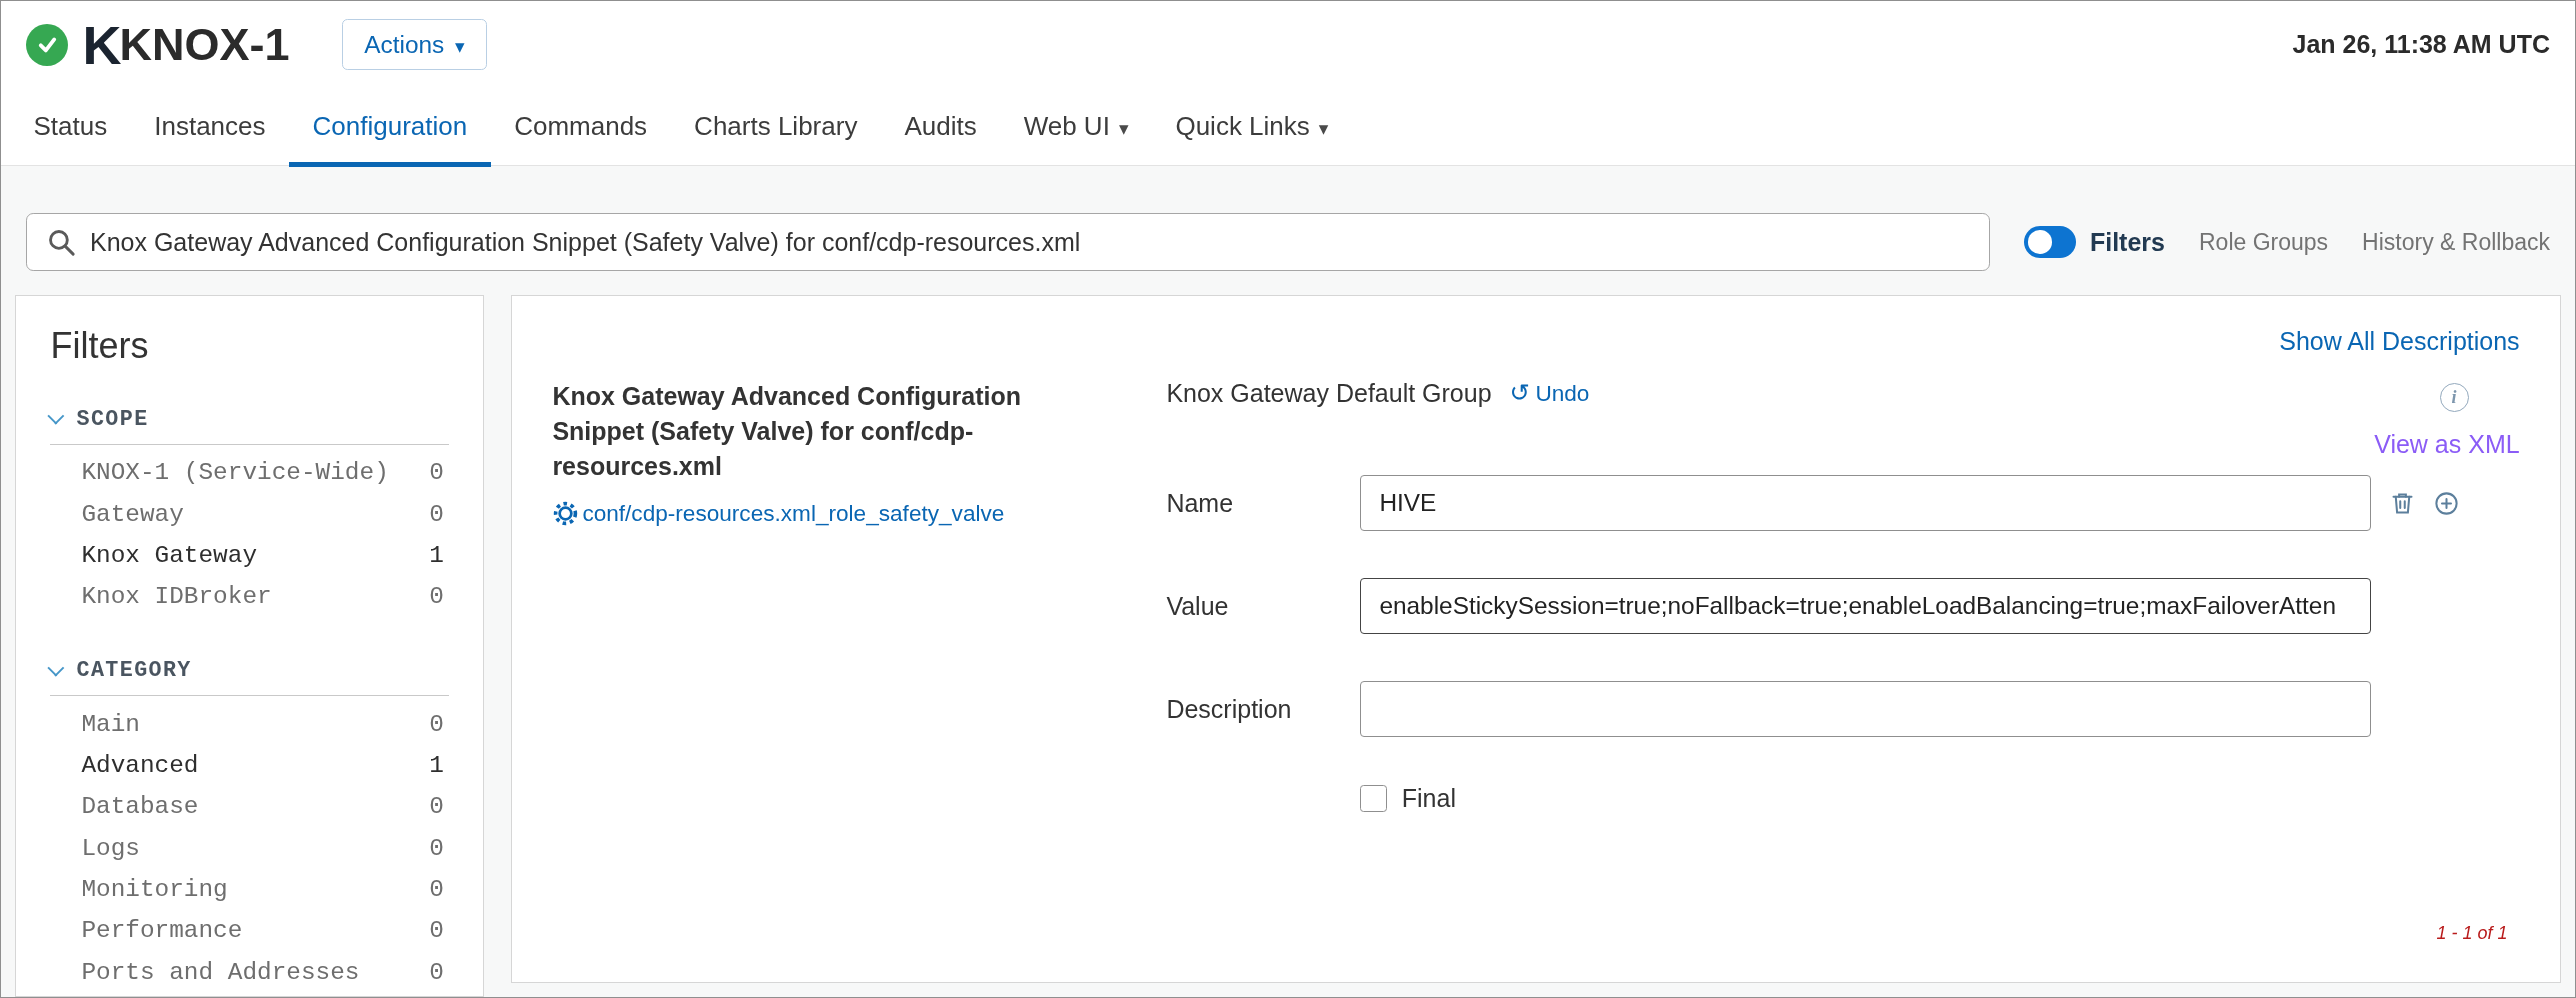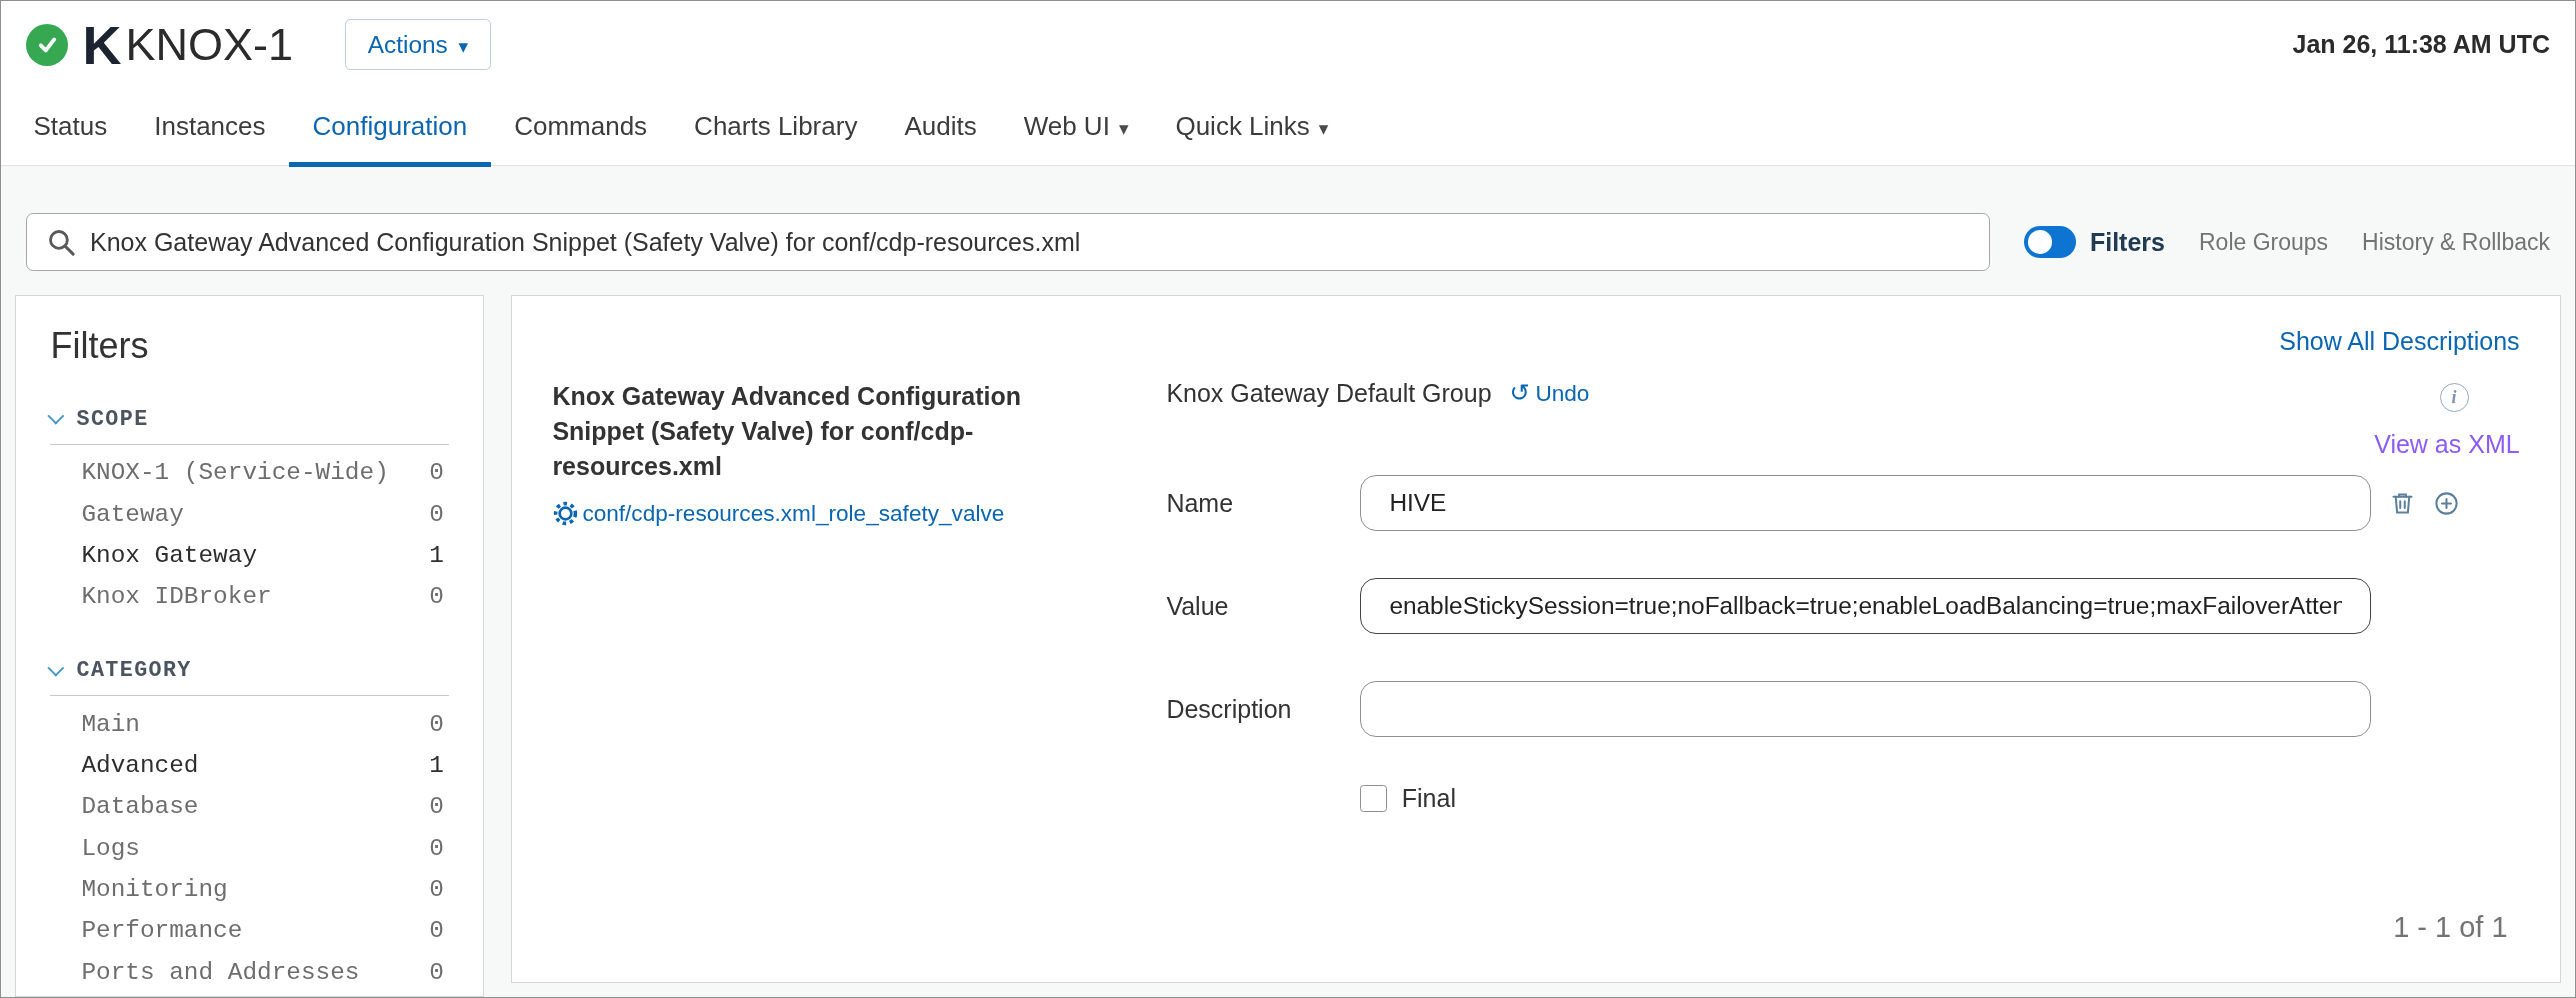--- a/index.html
+++ b/index.html
@@ -26,21 +26,21 @@
   .check-badge {
     width:42px; height:42px; border-radius:50%;
     background:#36a852;
     display:flex; align-items:center; justify-content:center;
     flex:0 0 auto;
   }
   .k-logo {
     font-size:54px; font-weight:800; color:#1b2430;
     margin-left:14.4px; line-height:1; letter-spacing:-1.8px;
   }
-  .svc-title { font-size:45px; font-weight:400; color:#2b2b2b; margin-left:6px; }
+  .svc-title { font-size:45px; font-weight:700; color:#2b2b2b; margin-left:0; }
   .actions-btn {
     margin-left:52px;
     display:inline-flex; align-items:center; gap:10.8px;
     border:0.9px solid #b9cfe4; border-radius:5.4px;
     padding:10.8px 21.7px;
     color:#0a66b3; font-size:24.4px; background:#fff; cursor:pointer;
   }
   .actions-btn .caret { color:#0a66b3; }
   .timestamp { margin-left:auto; font-size:25px; font-weight:700; color:#2b2b2b;text-align:center; }
 
@@ -154,34 +154,34 @@
     font-size:18px; font-weight:700; font-family:"Liberation Serif", serif;
     font-style:italic; cursor:pointer;
   }
   .view-xml { position:absolute; top:51px; right:0; font-size:25px; color:#8b5cf6; cursor:pointer;text-align:center; }
 
   .fields { margin-top:67px; }
   .field-row { display:flex; align-items:center; margin-bottom:47px; }
   .field-label { width:194px; flex:0 0 auto; font-size:25px; color:#333; }
   .field-input {
     width:1011px; height:56px;
-    border:1.8px solid #8f8f8f; border-radius:16px;
-    padding:0 28px; font-size:24.4px; color:#222;
+    border:1.8px solid #8f8f8f; border-radius:4px;
+    padding:0 18px; font-size:24.4px; color:#222;
     background:#fff; font-family:inherit; outline:none;
   }
   .field-input.dark { border-color:#444; }
   .row-icons { display:flex; align-items:center; gap:16.2px; margin-left:18px; }
   .icon-btn { cursor:pointer; display:flex; align-items:center; }
   .final-row { display:flex; align-items:center; gap:14.4px; margin-left:194px; margin-top:1.8px; }
   .checkbox {
     width:27px; height:27px;
     border:1.8px solid #8f8f8f; border-radius:3.6px; background:#fff; cursor:pointer;
   }
   .final-label { font-size:25px; color:#333; }
-  .pagination { position:absolute; right:52px; bottom:38px; font-size:29px; color:#737373; }
+  .pagination { position:absolute; right:52px; bottom:38px; font-size:18px; color:#b91c1c;font-style:italic; }
 </style>
 </head>
 <body>
 
 <div class="screen">
 
   <div class="header">
     <span class="check-badge">
       <svg width="27" height="27" viewBox="0 0 32 32">
           <polyline points="8,17 14,23 24,10" fill="none" stroke="#ffffff" stroke-width="4.5" stroke-linecap="round" stroke-linejoin="round"></polyline>

